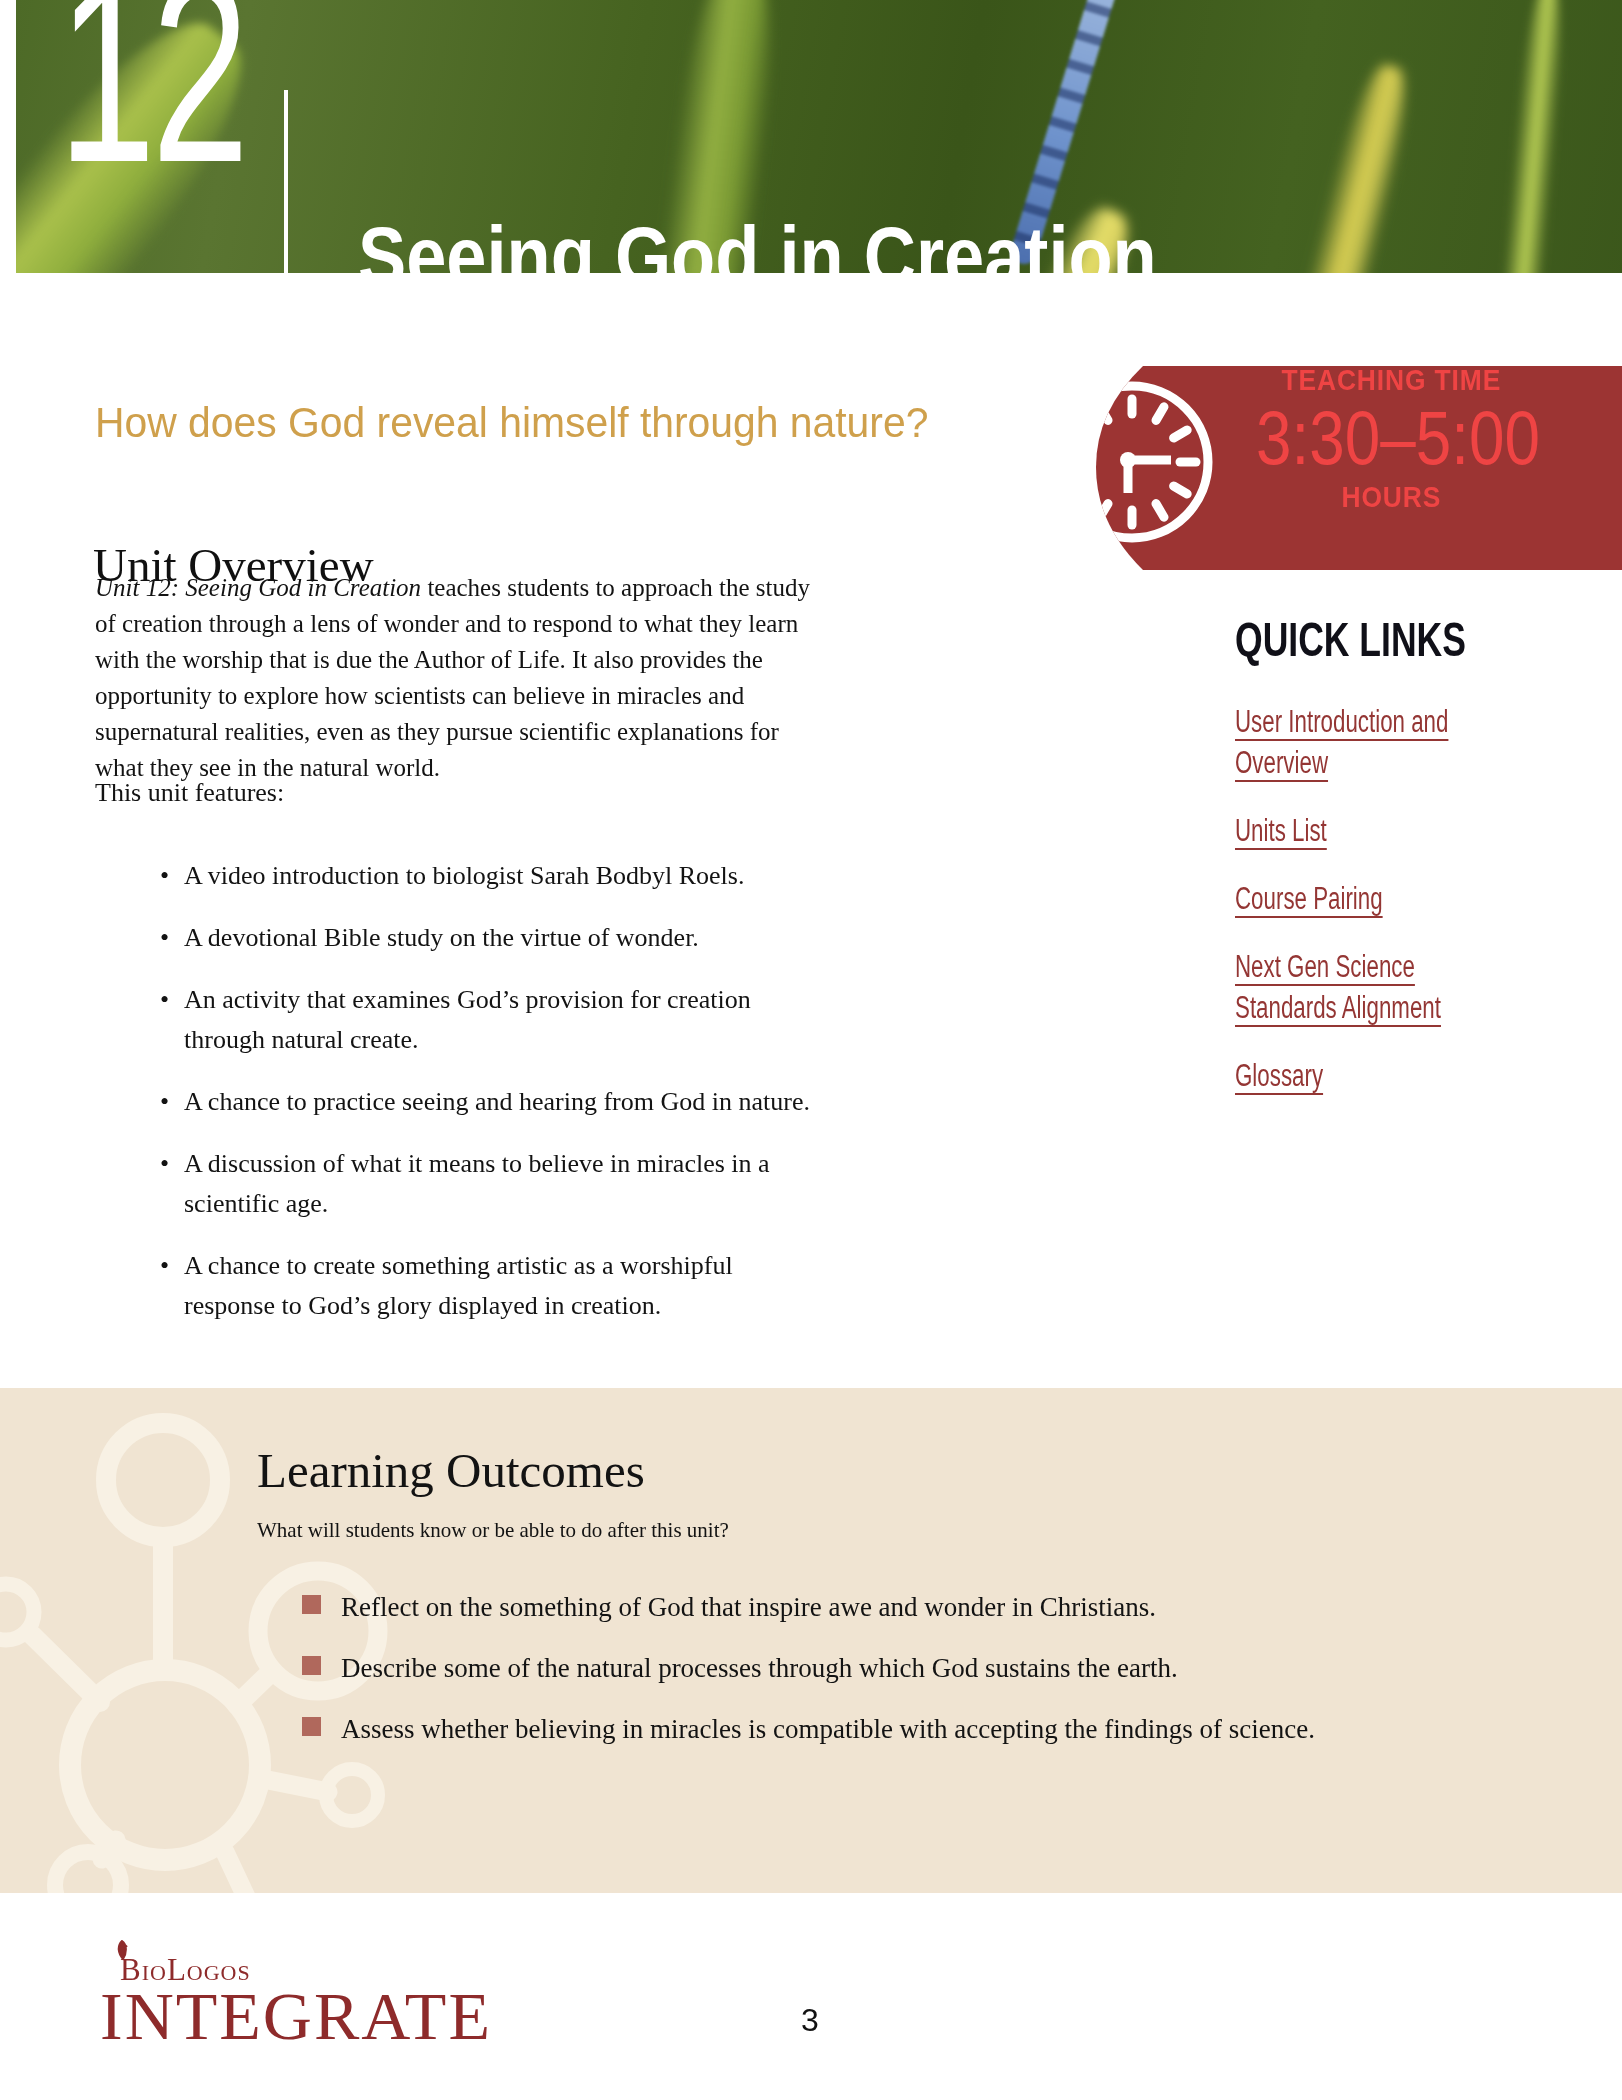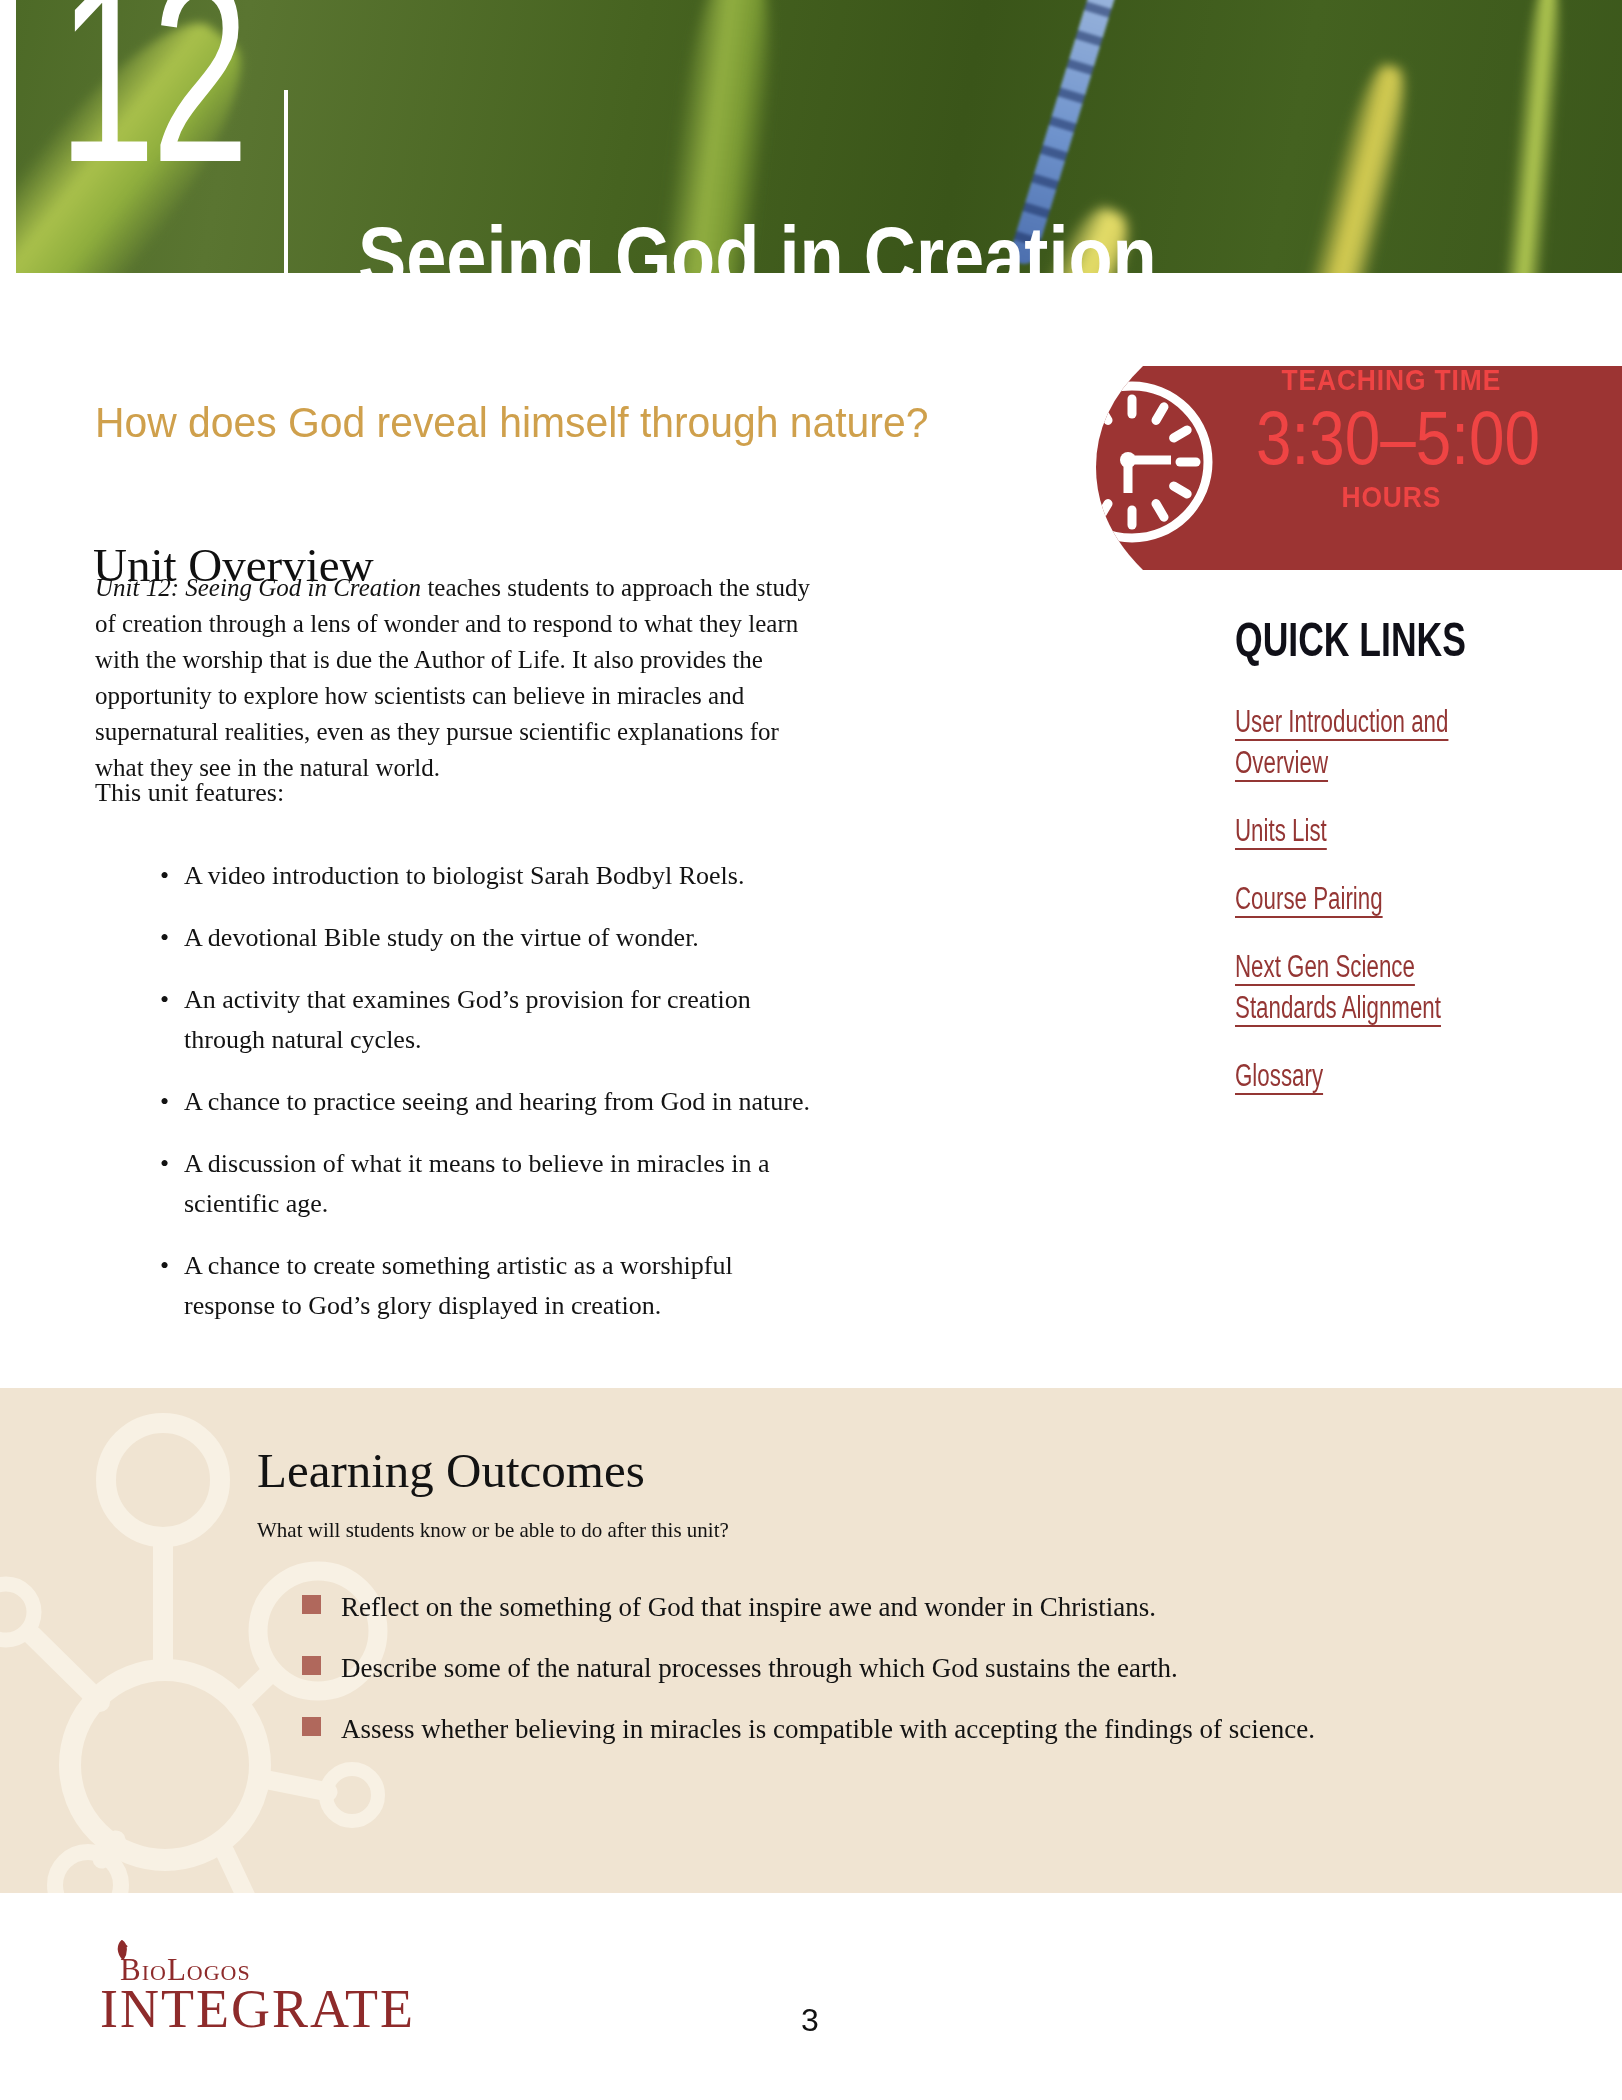--- a/index.html
+++ b/index.html
@@ -63,21 +63,21 @@
   .outcomes-band svg { position:absolute; left:0; top:0; }
   .lo-heading { position:absolute; left:257px; top:1442px; font-size:49px; color:#131313; font-weight:normal; }
   .lo-sub { position:absolute; left:257px; top:1518px; font-size:21px; color:#131313; }
   .outcomes { position:absolute; left:302px; top:1588px; width:1180px; list-style:none; }
   .outcomes li { position:relative; padding-left:39px; font-size:27px; line-height:38px; color:#131313; margin-bottom:23px; }
   .outcomes li::before { content:""; position:absolute; left:0; top:7px; width:19px; height:19px; background:#b0685c; }
 
   
   .brand { position:absolute; left:100px; top:1948px; color:#8e2b2b; }
   .brand-top { position:absolute; left:20px; top:6px; font-variant:small-caps; font-size:31px; letter-spacing:1px; line-height:1; }
-  .brand-main { position:absolute; left:0; top:34px; font-size:54px; letter-spacing:2px; line-height:1; }
+  .brand-main { position:absolute; left:0; top:34px; font-size:68px; letter-spacing:2px; line-height:1; }
   .leaf { position:absolute; left:14px; top:-8px; }
   .page-number { position:absolute; left:760px; top:2002px; width:100px; text-align:center;
     font-family:"Liberation Sans",sans-serif; font-size:32px; color:#111; }
 </style>
 </head>
 <body>
 
 <div class="page">
 
   <div class="header">
@@ -130,21 +130,21 @@
 
   <div class="question">How does God reveal himself through nature?</div>
 
   <h2 class="overview-heading">Unit Overview</h2>
   <p class="lead"><span class="ital">Unit 12: Seeing God in Creation</span><span> teaches students to approach the study of creation through a lens of wonder and to respond to what they learn with the worship that is due the Author of Life. It also provides the opportunity to explore how scientists can believe in miracles and supernatural realities, even as they pursue scientific explanations for what they see in the natural world.</span></p>
   <p class="features-label">This unit features:</p>
   <ul class="features">
 
   <li><span>A video introduction to biologist Sarah Bodbyl Roels.</span></li>
       <li><span>A devotional Bible study on the virtue of wonder.</span></li>
-      <li><span>An activity that examines God’s provision for creation through natural cycles.</span></li>
+      <li><span>An activity that examines God’s provision for creation through natural create.</span></li>
       <li><span>A chance to practice seeing and hearing from God in nature.</span></li>
       <li><span>A discussion of what it means to believe in miracles in a scientific age.</span></li>
       <li><span>A chance to create something artistic as a worshipful response to God’s glory displayed in creation.</span></li>
     </ul>
 
   <div class="sidebar">
     <div class="ql-heading">QUICK LINKS</div>
     <ul class="ql-list">
 
     <li><a href="#">User Introduction and Overview</a></li>

